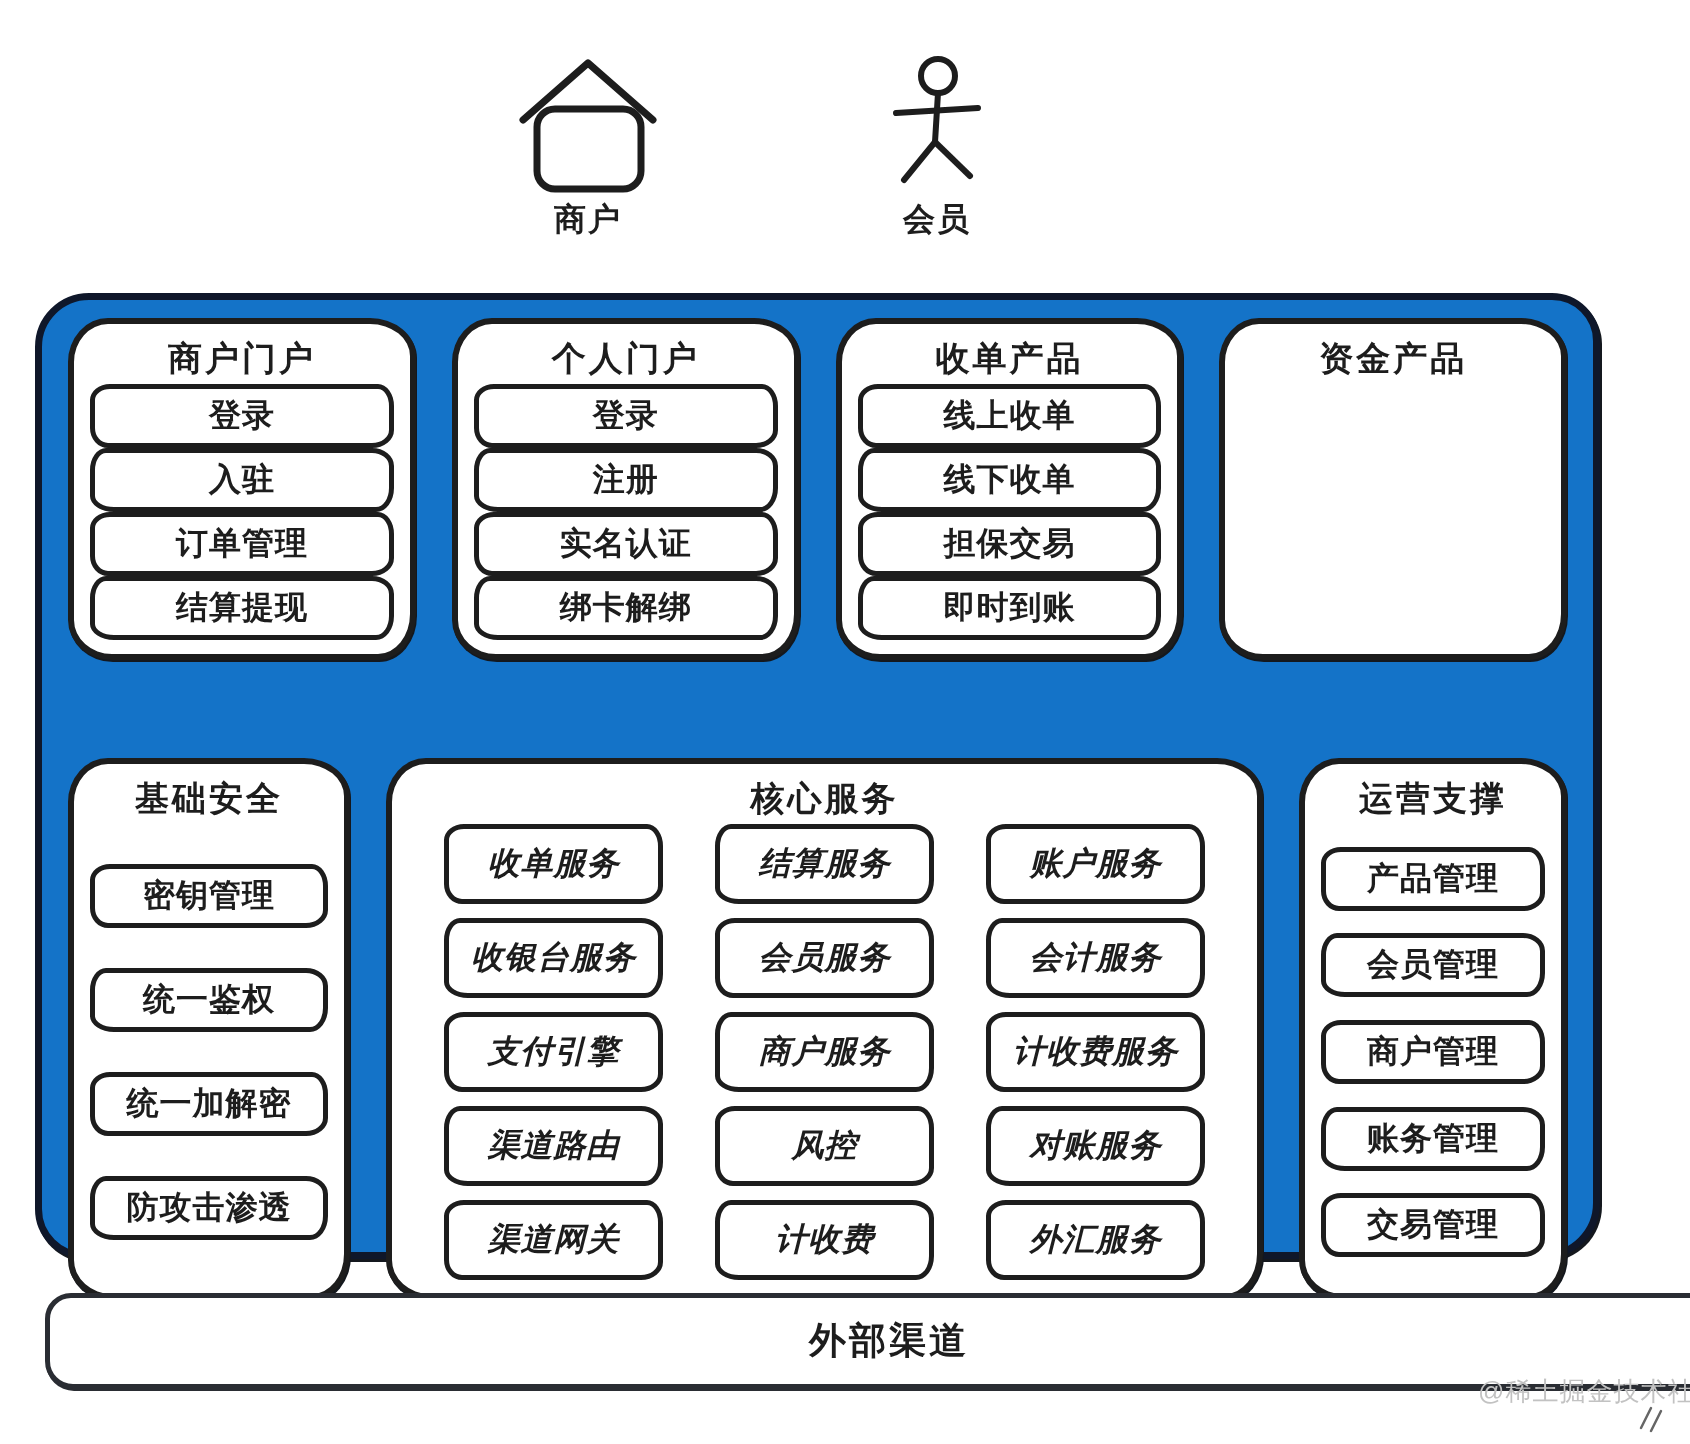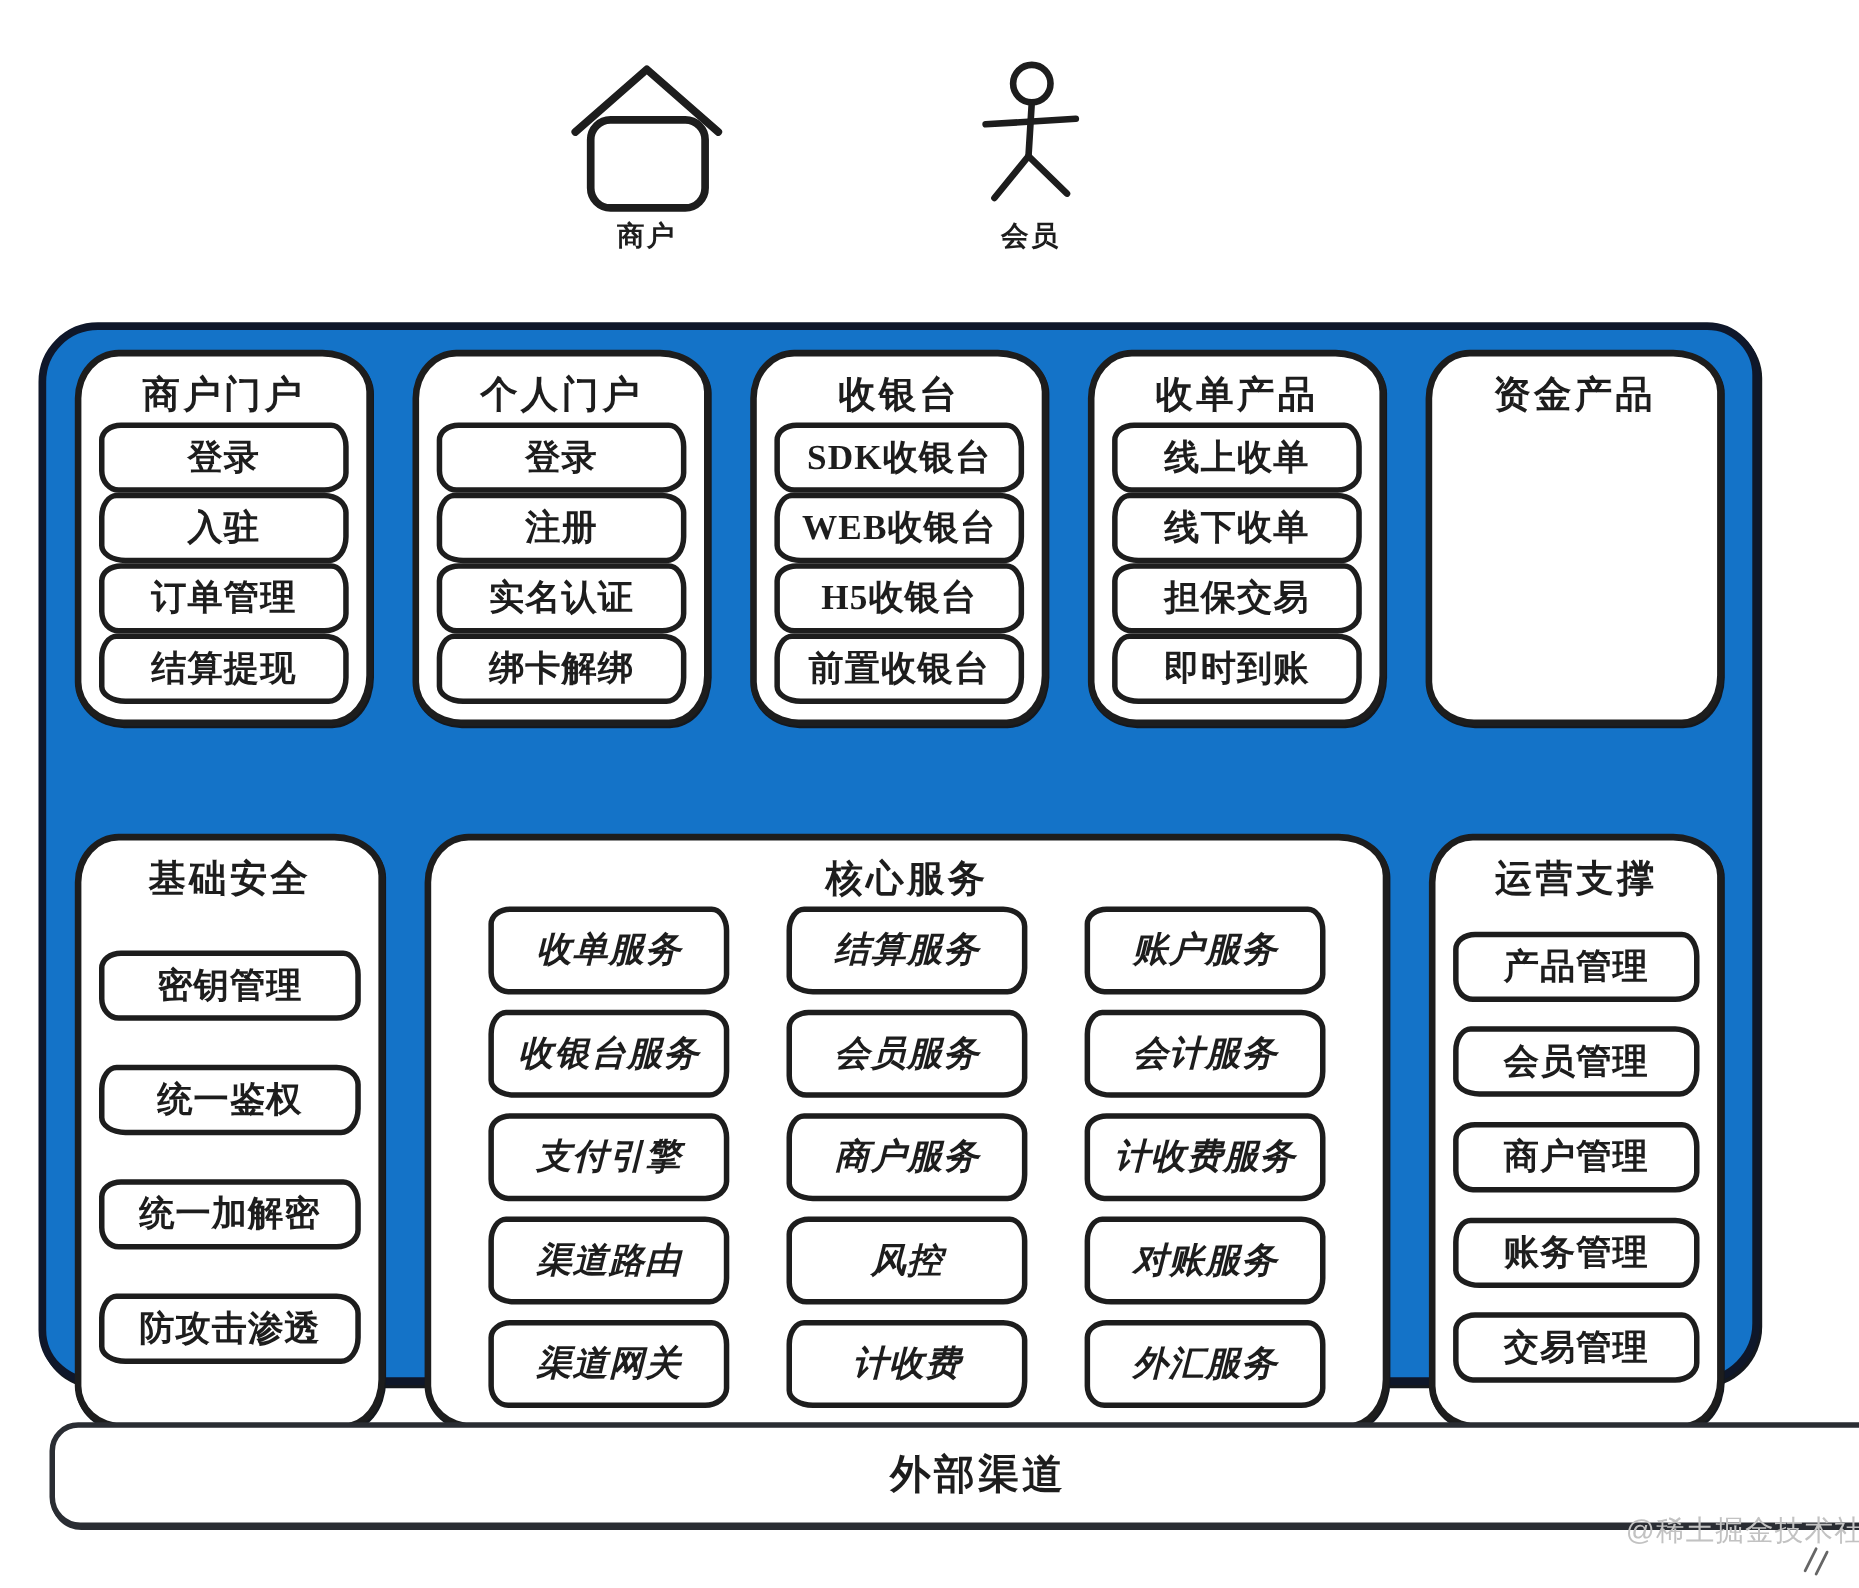--- a/index.html
+++ b/index.html
@@ -6,21 +6,21 @@
   .canvas{
     position:relative;width:1690px;height:1444px;background:#ffffff;overflow:hidden;
     font-family:"Liberation Sans","DejaVu Sans",sans-serif;
     font-weight:bold;color:#1d1d1d;
   }
   
   .actor{position:absolute;top:52px;width:170px;text-align:center;}
   .actor-merchant{left:503px;}
   .actor-member{left:852px;}
   .actor svg{display:block;margin:0 auto;}
-  .actor-label{font-size:25px;margin-top:4px;letter-spacing:2px;}
+  .actor-label{font-size:32px;margin-top:4px;letter-spacing:2px;}
   
   .platform{
     position:absolute;left:35px;top:293px;width:1565px;height:966px;
     background:#1473c8;border:7px solid #0f172a;border-radius:54px 48px 56px 50px;
     box-sizing:border-box;padding:18px 26px 16px;display:flex;flex-direction:column;
     box-shadow:2px 3px 0 #14181e;
   }
   .row-top{display:flex;gap:36px;height:368px;margin-bottom:74px;}
   .row-bottom{display:flex;gap:36px;flex:1;margin-top:24px;}
   .panel{
@@ -98,29 +98,20 @@
         </div>
         <div class="panel" data-name="panel-personal-portal">
           <div class="panel-title" data-name="panel-personal-portal-title">个人门户</div>
           <div class="panel-items" data-name="panel-personal-portal-items">
             <div class="item" data-name="personal-portal-item">登录</div>
             <div class="item" data-name="personal-portal-item">注册</div>
             <div class="item" data-name="personal-portal-item">实名认证</div>
             <div class="item" data-name="personal-portal-item">绑卡解绑</div>
           </div>
         </div>
-        <div class="panel" data-name="panel-cashier">
-          <div class="panel-title" data-name="panel-cashier-title">收银台</div>
-          <div class="panel-items" data-name="panel-cashier-items">
-            <div class="item" data-name="cashier-item">SDK收银台</div>
-            <div class="item" data-name="cashier-item">WEB收银台</div>
-            <div class="item" data-name="cashier-item">H5收银台</div>
-            <div class="item" data-name="cashier-item">前置收银台</div>
-          </div>
-        </div>
         <div class="panel" data-name="panel-acquiring-products">
           <div class="panel-title" data-name="panel-acquiring-products-title">收单产品</div>
           <div class="panel-items" data-name="panel-acquiring-products-items">
             <div class="item" data-name="acquiring-products-item">线上收单</div>
             <div class="item" data-name="acquiring-products-item">线下收单</div>
             <div class="item" data-name="acquiring-products-item">担保交易</div>
             <div class="item" data-name="acquiring-products-item">即时到账</div>
           </div>
         </div>
         <div class="panel" data-name="panel-funds-products">

